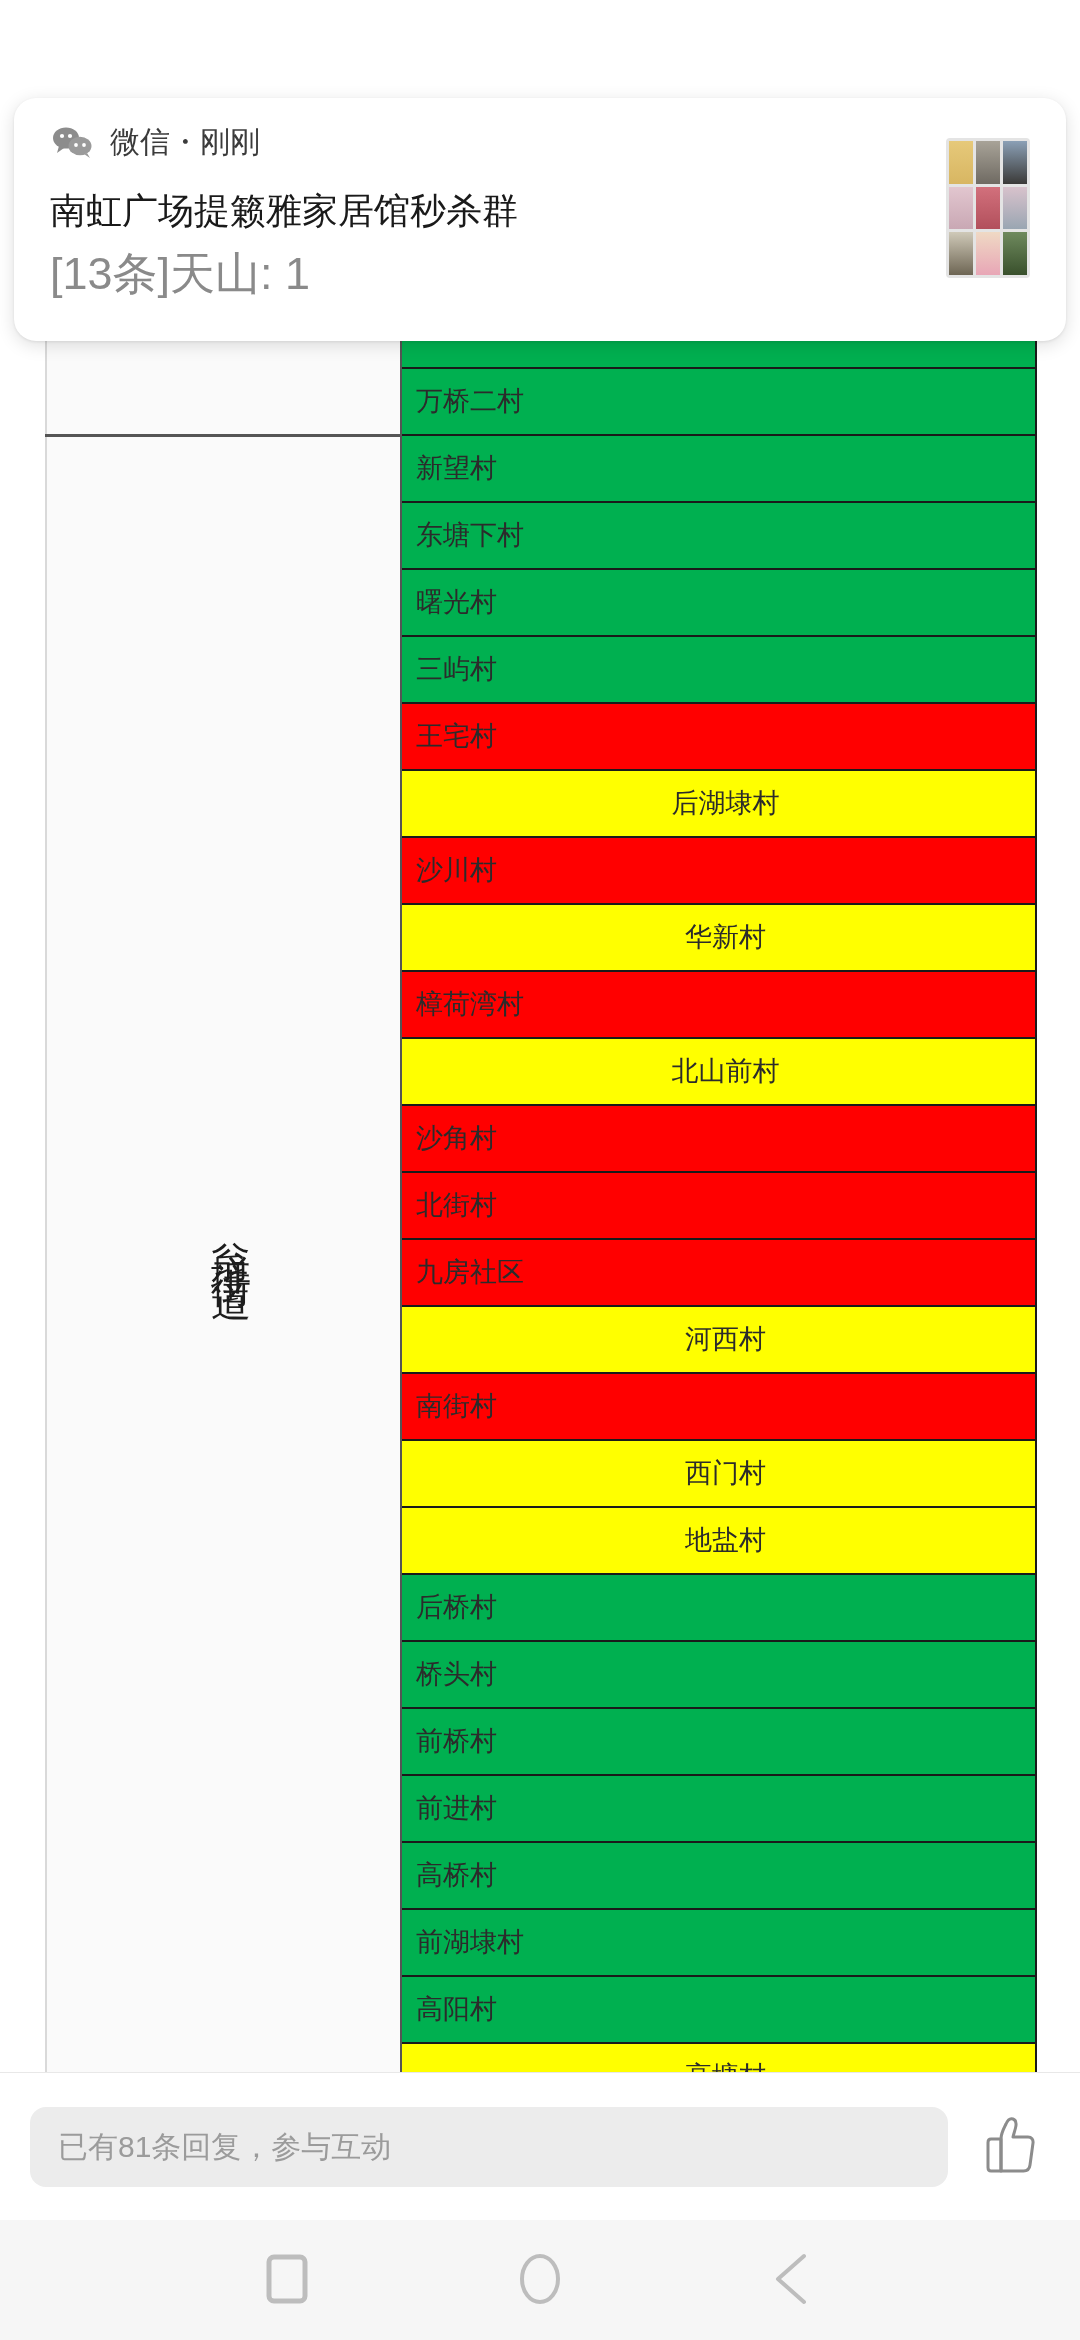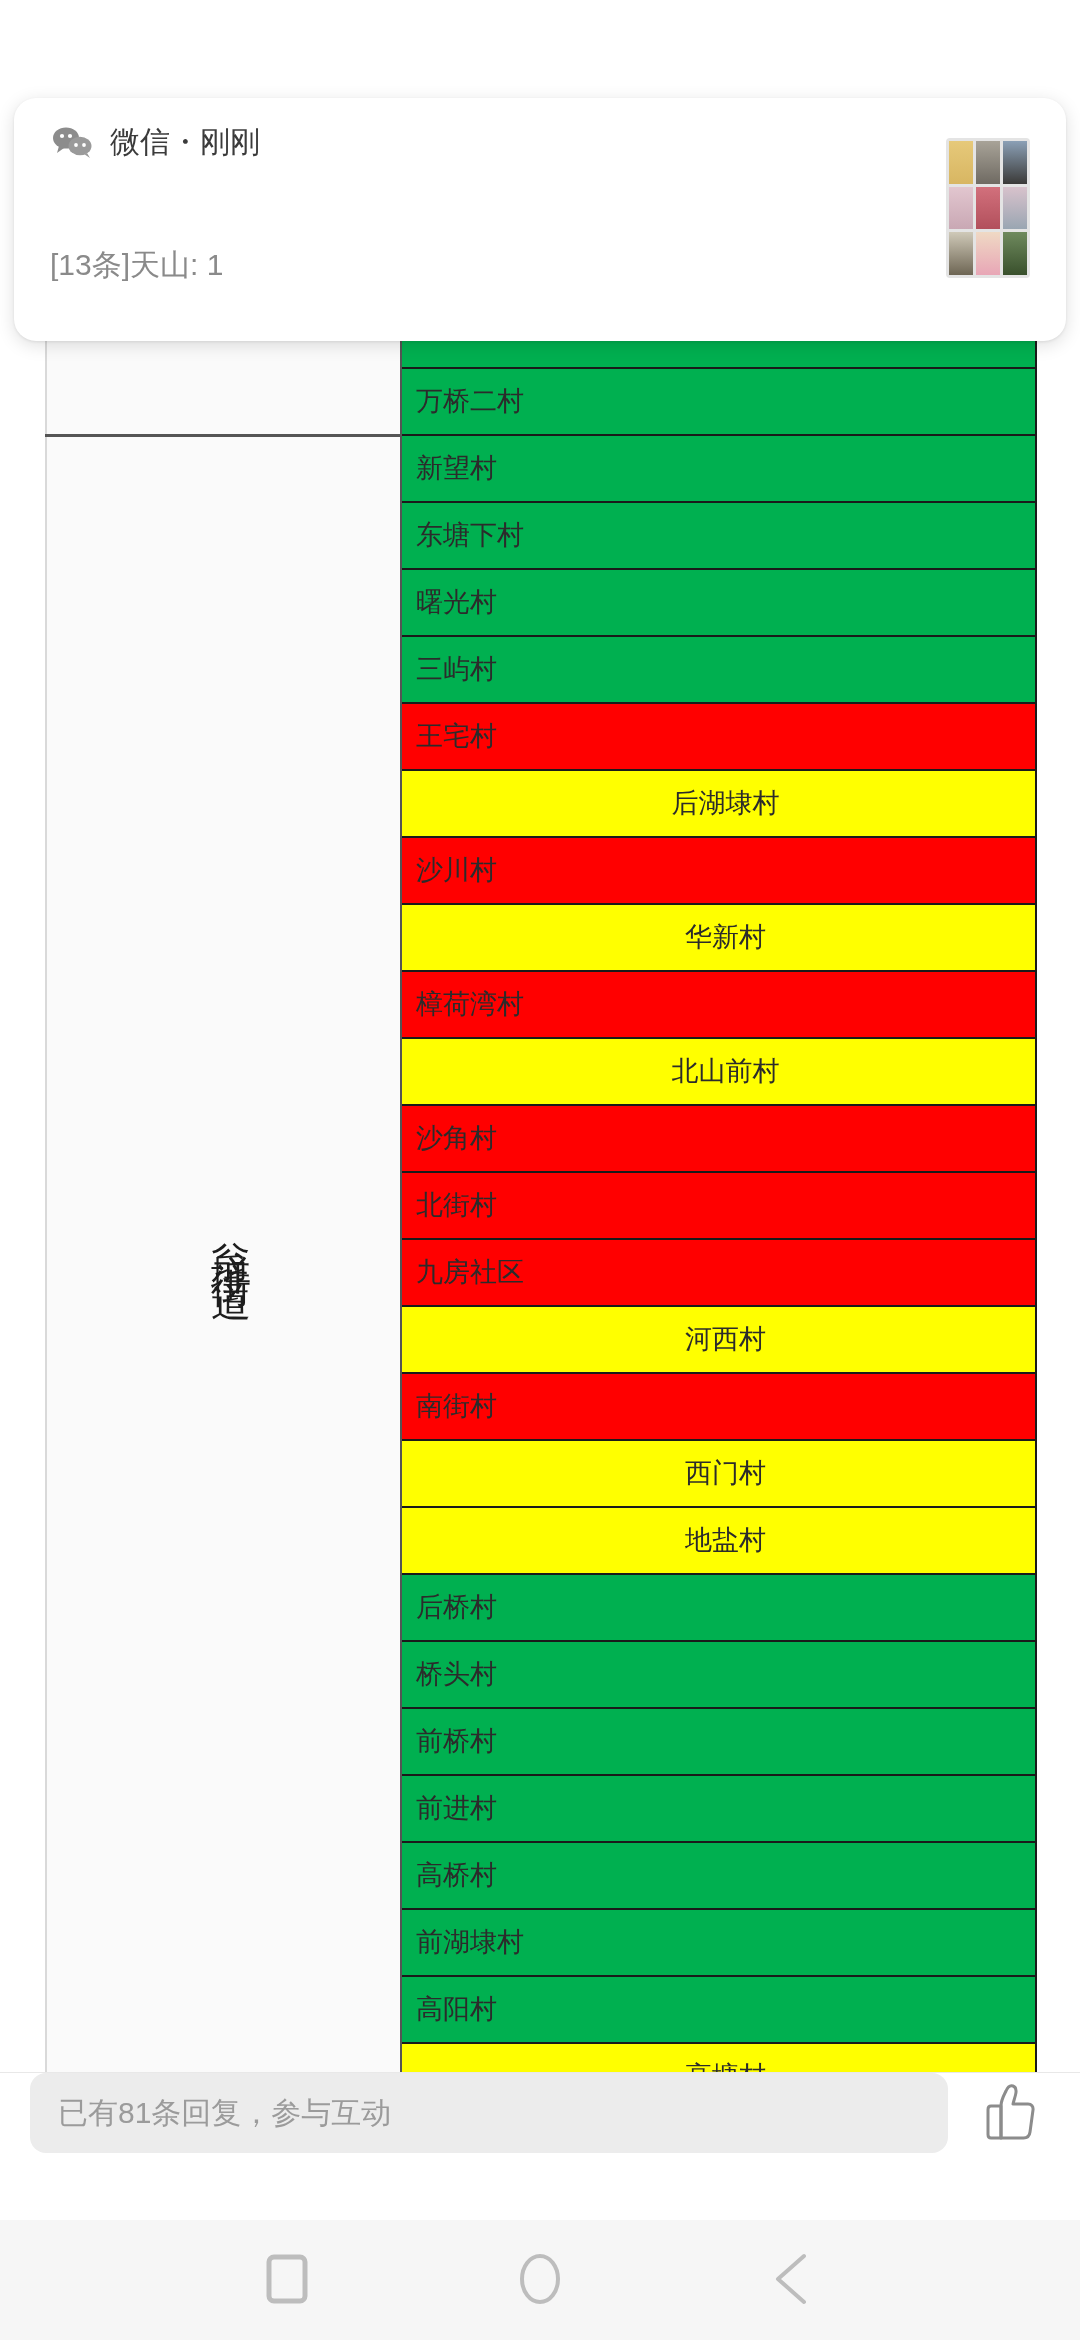--- a/index.html
+++ b/index.html
@@ -129,21 +129,21 @@
     color: #1a1a1a;
     font-family: "Liberation Sans", "DejaVu Sans", sans-serif;
     line-height: 1.25;
     letter-spacing: 0px;
   }
 
   #notif-body {
     position: absolute;
     left: 36px;
     top: 148px;
-    font-size: 30px;
+    font-size: 45px;
     color: #8a8a8a;
     font-family: "Liberation Sans", "DejaVu Sans", sans-serif;
     line-height: 1.25;
   }
 
   #notif-thumb {
     position: absolute;
     right: 36px;
     top: 40px;
     width: 84px;
@@ -171,20 +171,21 @@
   
   #reply-bar {
     position: absolute;
     left: 0;
     top: 2072px;
     width: 1080px;
     height: 148px;
     background: #ffffff;
     border-top: 1px solid #e8e8e8;
     display: flex;
+    align-items: center;
     padding: 0 30px;
     gap: 26px;
   }
 
   #reply-input {
     flex: 1;
     height: 80px;
     background: #ececec;
     border: none;
     border-radius: 16px;
@@ -341,20 +342,21 @@
           <circle cx="18" cy="10" r="2.1" fill="#ffffff"></circle>
           <ellipse cx="28" cy="20" rx="11.5" ry="9.3" fill="#9a9a9a"></ellipse>
           <path d="M35 27 L38 32 L32 28 Z" fill="#9a9a9a"></path>
           <circle cx="24" cy="19" r="1.9" fill="#ffffff"></circle>
           <circle cx="32" cy="19" r="1.9" fill="#ffffff"></circle>
         </svg>
       </span>
       <span id="notif-app-line">微信・刚刚</span>
     </div>
 
+    <div id="notif-title">南虹广场提籁雅家居馆秒杀群</div>
 
     <div id="notif-body">[13条]天山: 1</div>
 
     <div id="notif-thumb">
       <div class="thumb-cell tc0"></div>
       <div class="thumb-cell tc1"></div>
       <div class="thumb-cell tc2"></div>
       <div class="thumb-cell tc3"></div>
       <div class="thumb-cell tc4"></div>
       <div class="thumb-cell tc5"></div>

